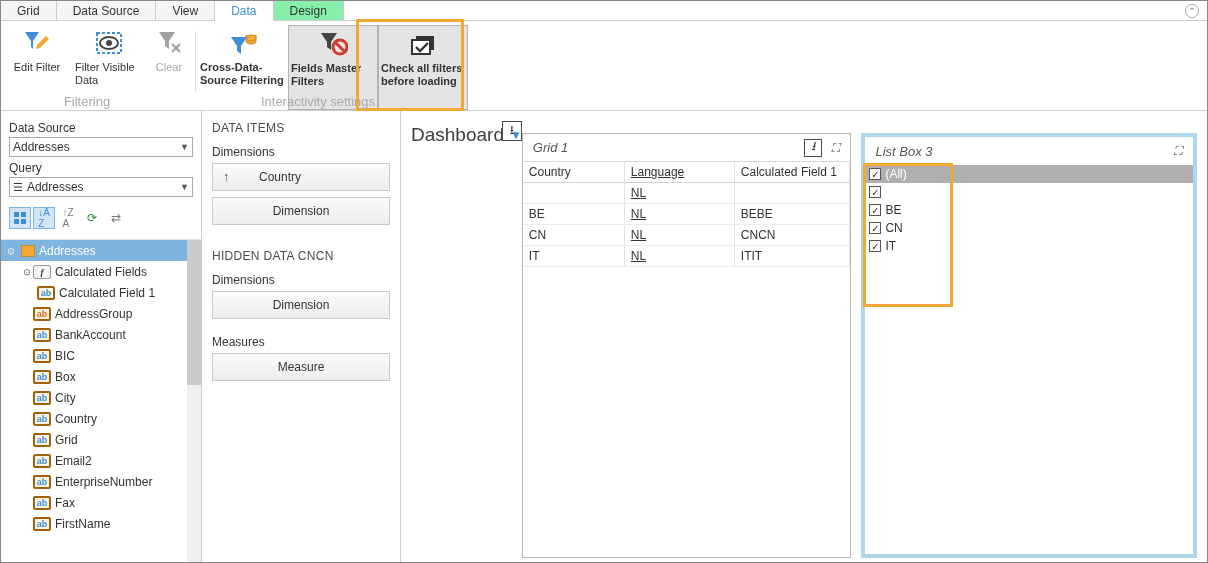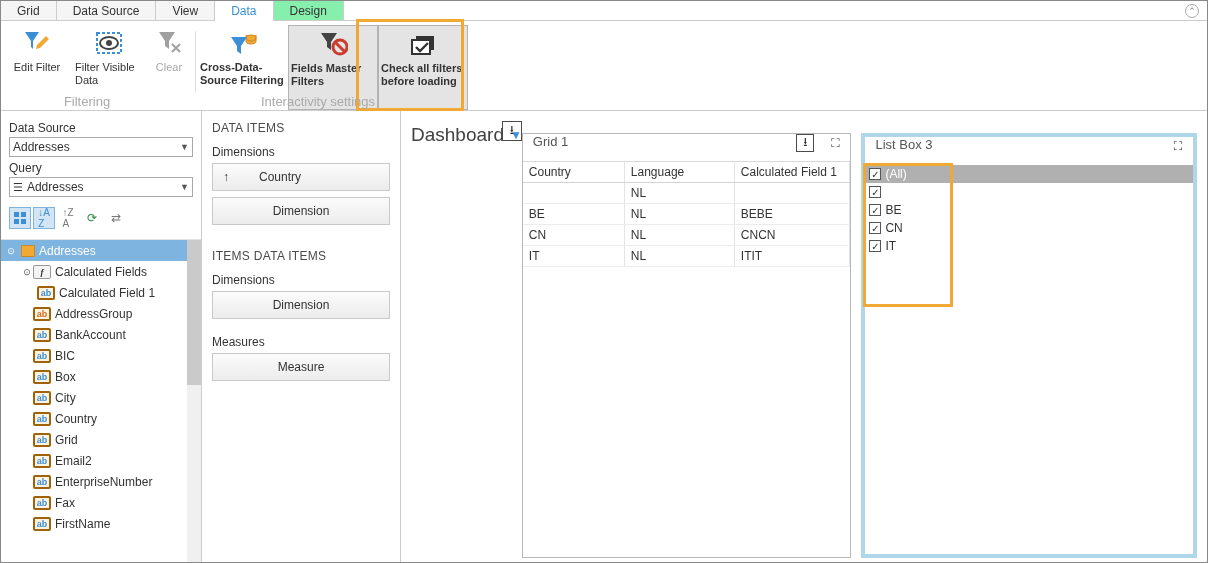--- a/index.html
+++ b/index.html
@@ -49,30 +49,30 @@
 .drop-slot.filled { justify-content: flex-start; padding-left: 10px; gap: 30px; }
 .dash-area { flex: 1; display: flex; flex-direction: row; padding: 10px 10px 4px 10px; }
 .dash-header { display: flex; align-items: center; justify-content: center; position: relative; height: 28px; }
 .dash-title { font-size: 19px; color: #414141; font-weight: 400; }
 .dash-filter-icon { color: #3a8fd6; margin-left: 6px; font-weight: bold; }
 .dash-export { position: absolute; right: 0; top: 0; width: 20px; height: 20px; border: 1px solid #4a4a4a; display: flex; align-items: center; justify-content: center; font-size: 12px; cursor: pointer; }
 .dash-body { flex: 1; display: flex; gap: 10px; margin-top: 12px; }
 .widget { border: 1px solid #b8b8b8; display: flex; flex-direction: column; }
 .widget.grid { flex: 1; }
 .widget.listbox { flex: 1; border: 4px solid #b0d6ea; }
-.widget-head { height: 28px; display: flex; align-items: flex-start; padding: 0 6px; border-bottom: 1px solid #d8d8d8; gap: 12px; }
+.widget-head { height: 28px; display: flex; align-items: center; padding: 0 6px; border-bottom: 1px solid #d8d8d8; gap: 4px; font-style: italic; }
 .widget-title { flex: 1; font-size: 13px; color: #555; padding-left: 4px; }
 .wh-btn { width: 18px; height: 18px; display: flex; align-items: center; justify-content: center; cursor: pointer; font-size: 12px; color: #333; }
 .wh-btn.border { border: 1px solid #4a4a4a; }
 .grid-table { font-size: 12px; color: #333; }
 .grid-table .gh { display: flex; border-bottom: 1px solid #d2d2d2; }
 .grid-table .gr { display: flex; border-bottom: 1px solid #ececec; }
 .gc { padding: 3px 6px; border-right: 1px solid #e4e4e4; }
 .gc.c1 { width: 102px; }
-.gc.c2 { width: 110px; }
+.gc.c2 { width: 110px; text-decoration: underline; }
 .gc.c3 { flex: 1; }
 .listbox-body { position: relative; }
 .lb-row { display: flex; align-items: center; height: 18px; padding-left: 4px; gap: 4px; font-size: 12px; }
 .lb-row.sel { background: #b0b0b0; color: #fff; }
 .lb-chk { width: 12px; height: 12px; border: 1px solid #555; display: inline-flex; align-items: center; justify-content: center; font-size: 10px; color: #333; background: #fff; }
 svg .stroke-b { stroke: #3a8fd6; fill: none; stroke-width: 2; }
 svg .fill-b { fill: #3a8fd6; }
 svg .stroke-g { stroke: #a0a0a0; fill: none; stroke-width: 2; }
 svg .fill-g { fill: #a0a0a0; }
 svg .stroke-d { stroke: #444; fill: none; stroke-width: 2; }
@@ -260,21 +260,21 @@
 
   <div class="mid-panel">
     <div class="mid-heading">DATA ITEMS</div>
     <div class="mid-sub">Dimensions</div>
     <div class="drop-slot filled">
       <span style="font-weight:bold">↑</span>
       <span>Country</span>
     </div>
     <div class="drop-slot">Dimension</div>
     <div style="height:18px"></div>
-    <div class="mid-heading">ITEMS DATA ITEMS</div>
+    <div class="mid-heading">HIDDEN DATA CNCN</div>
     <div class="mid-sub">Dimensions</div>
     <div class="drop-slot">Dimension</div>
     <div style="height:10px"></div>
     <div class="mid-sub">Measures</div>
     <div class="drop-slot">Measure</div>
   </div>
 
   <div class="dash-area">
     <div class="dash-header">
       <span class="dash-title">Dashboard</span>

